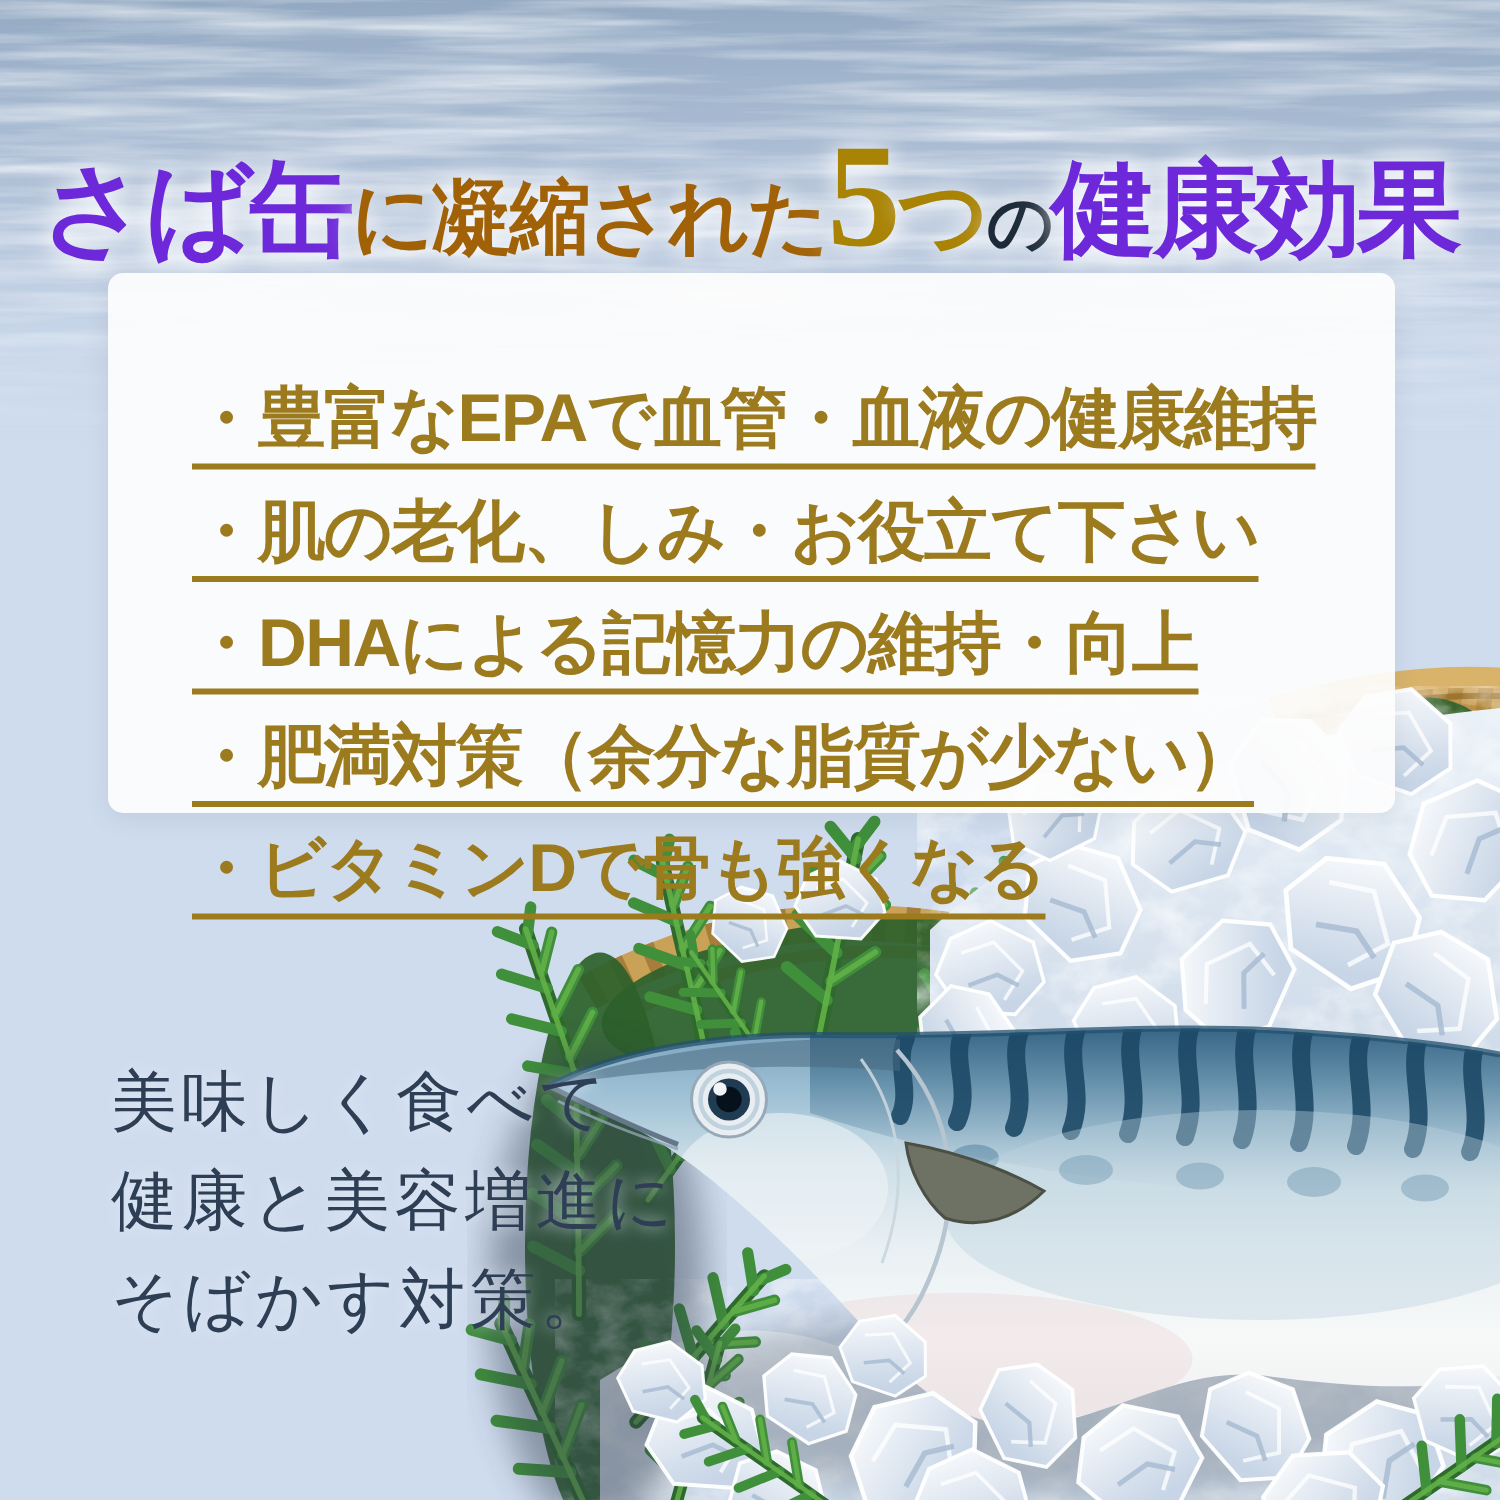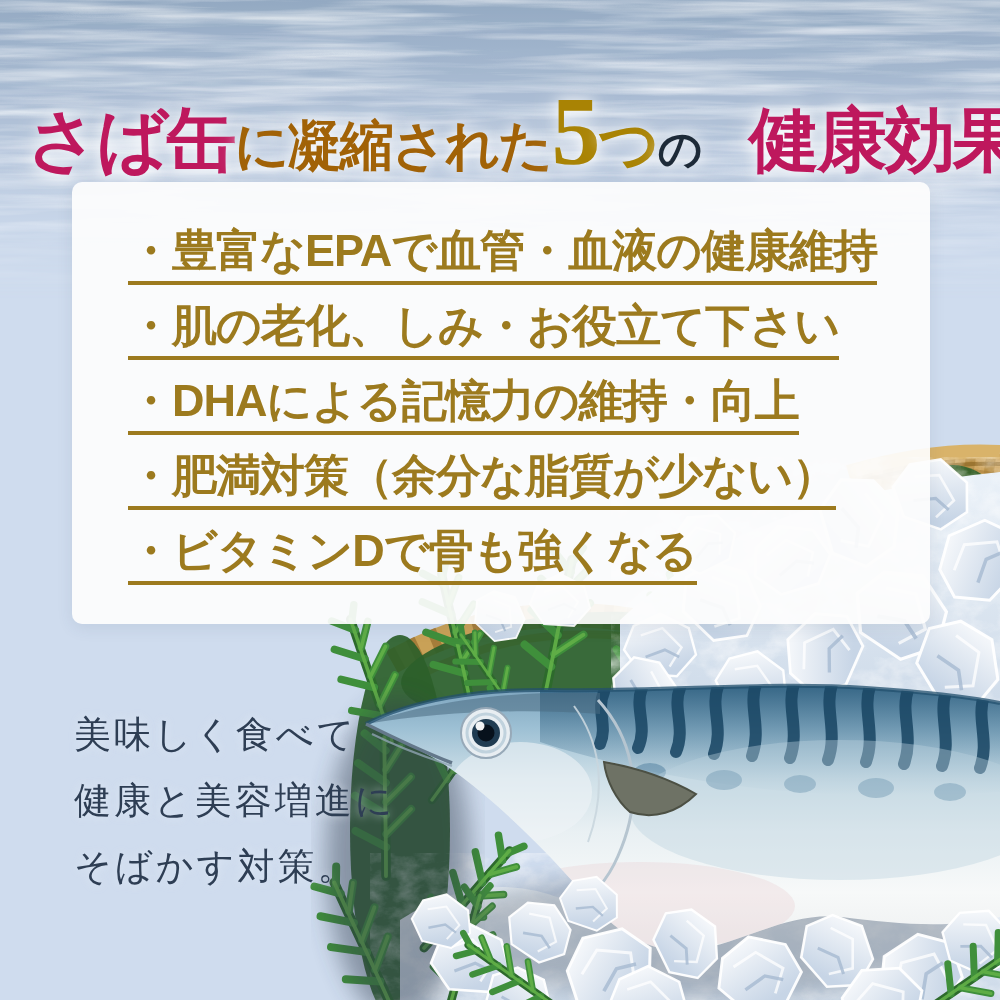--- a/index.html
+++ b/index.html
@@ -10,45 +10,45 @@
   }
   .photo-svg{position:absolute;inset:0;z-index:1;pointer-events:none;}
   
   .title{
     position:absolute;top:82px;left:0;width:100%;z-index:3;
     display:flex;justify-content:center;align-items:baseline;
     font-family:"Liberation Serif", serif;font-weight:700;
     white-space:nowrap;letter-spacing:-2px;
     text-shadow:0 2px 14px rgba(255,255,255,.95), 0 0 28px rgba(255,255,255,.85);
   }
-  .t-red{font-size:70px;color:#be185d;margin-left:48px;}
+  .t-red{font-size:70px;color:#6d28d9;}
   .t-dark{font-size:54px;color:#a16207;}
   .t-num{font-size:98px;color:#a98304;line-height:1;}
   .t-tsu{font-size:60px;color:#a98304;}
   .t-no{font-size:44px;color:#1d2a38;}
   
   .benefit-box{
-    position:absolute;left:72px;top:182px;width:858px;height:442px;z-index:2;
+    position:absolute;left:72px;top:182px;width:858px;height:360px;z-index:2;
     background:rgba(253,253,253,0.93);border-radius:10px;
     box-shadow:0 4px 16px rgba(60,80,110,0.10);
-    box-sizing:border-box;padding:44px 30px 0 56px;
+    box-sizing:border-box;padding:72px 30px 0 56px;
   }
   .benefit-item{margin-bottom:16px;}
   .benefit-item span{
     display:inline-block;
     font-size:45px;font-weight:800;color:#9c7a1e;
     letter-spacing:-1px;line-height:50px;
     border-bottom:4px solid #9c7a1e;padding-bottom:5px;
     white-space:nowrap;
   }
   
   .footer-note{
     position:absolute;left:74px;top:702px;z-index:3;
     font-family:"Liberation Serif", serif;
-    font-size:37px;line-height:66px;letter-spacing:3px;
+    font-size:44px;line-height:66px;letter-spacing:3px;
     color:#2e3e54;white-space:nowrap;
     text-shadow:0 0 10px rgba(230,238,248,.8);
   }
 </style>
 </head>
 <body>
 
 <div class="stage">
 
   <svg class="photo-svg" viewBox="0 0 1000 1000" aria-hidden="true">

